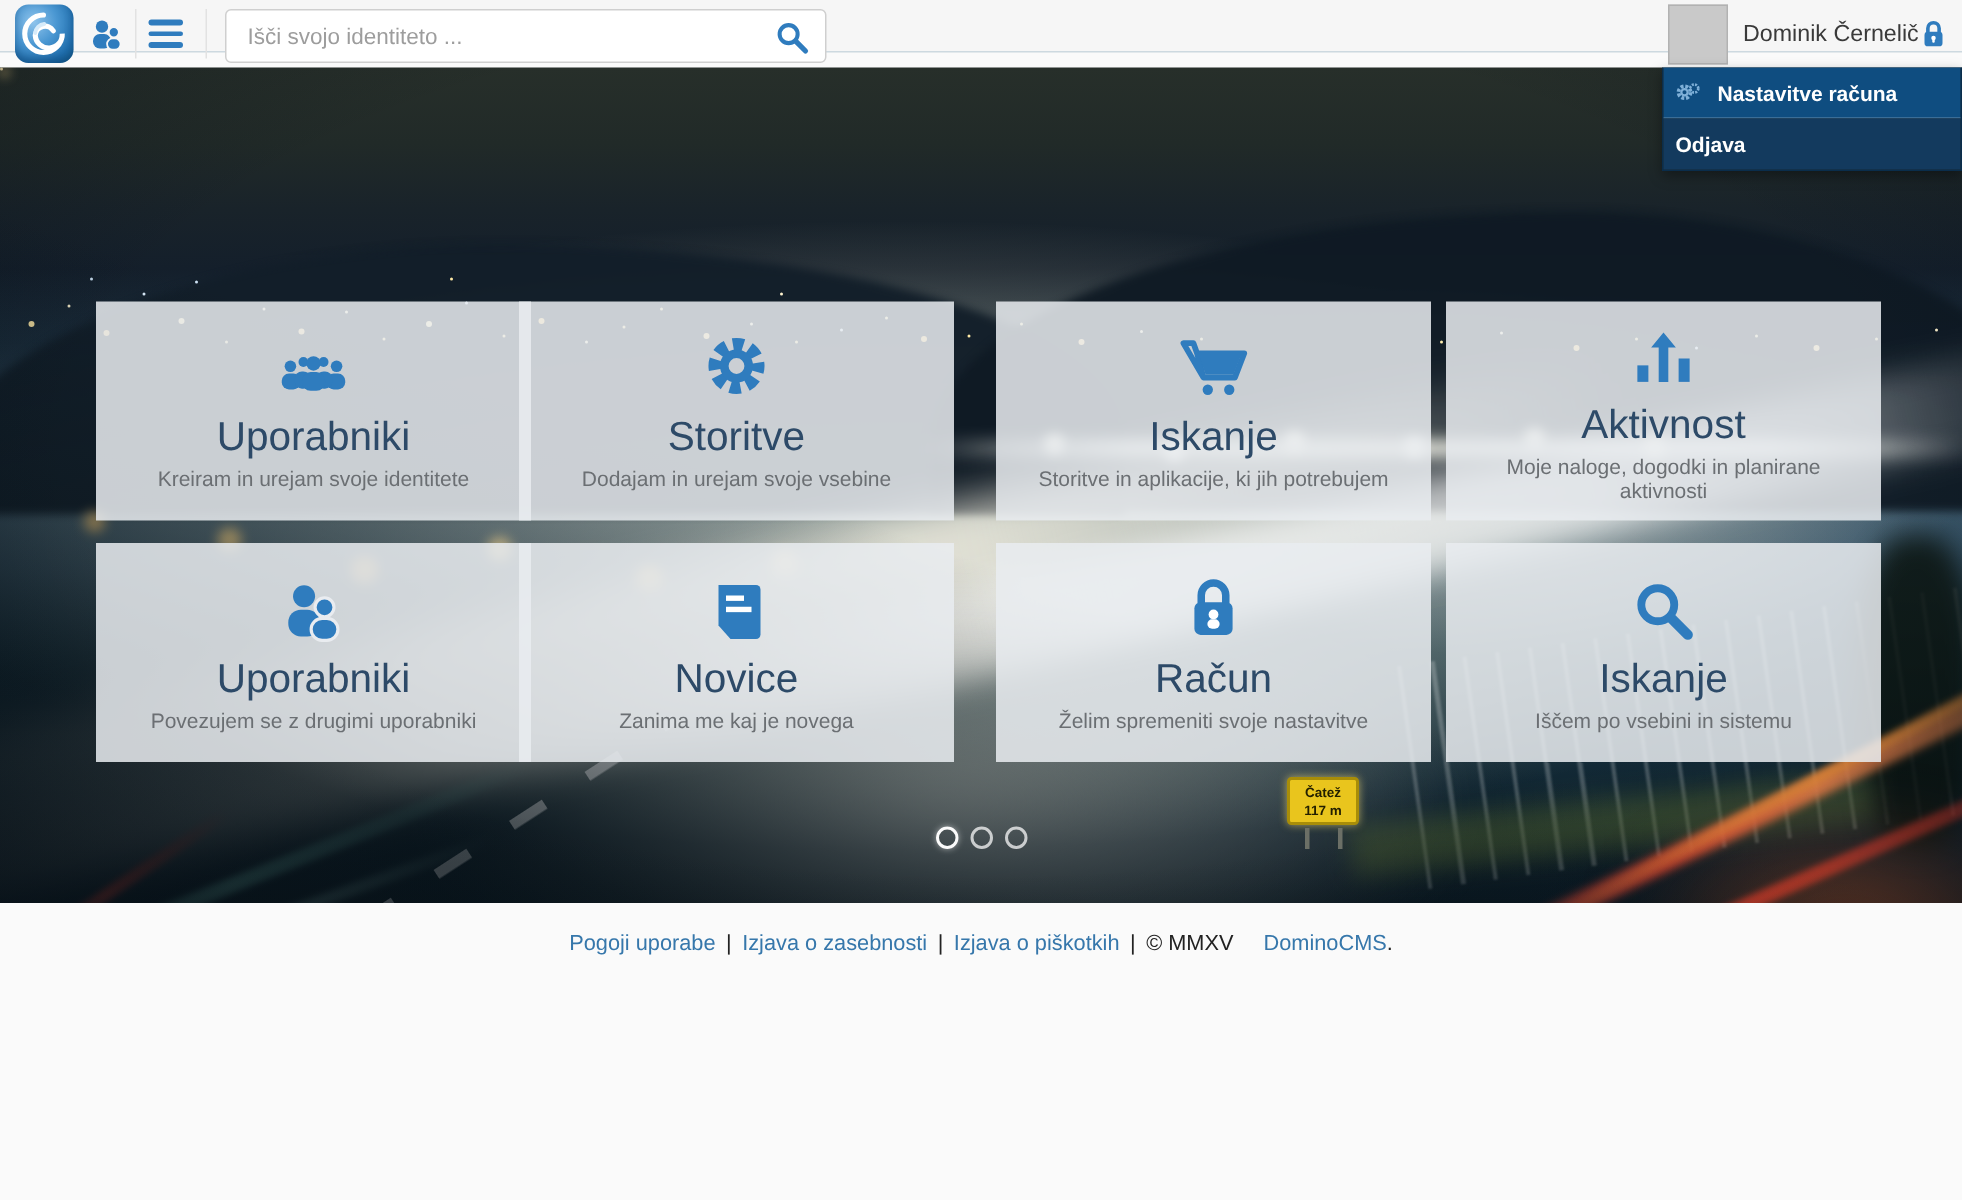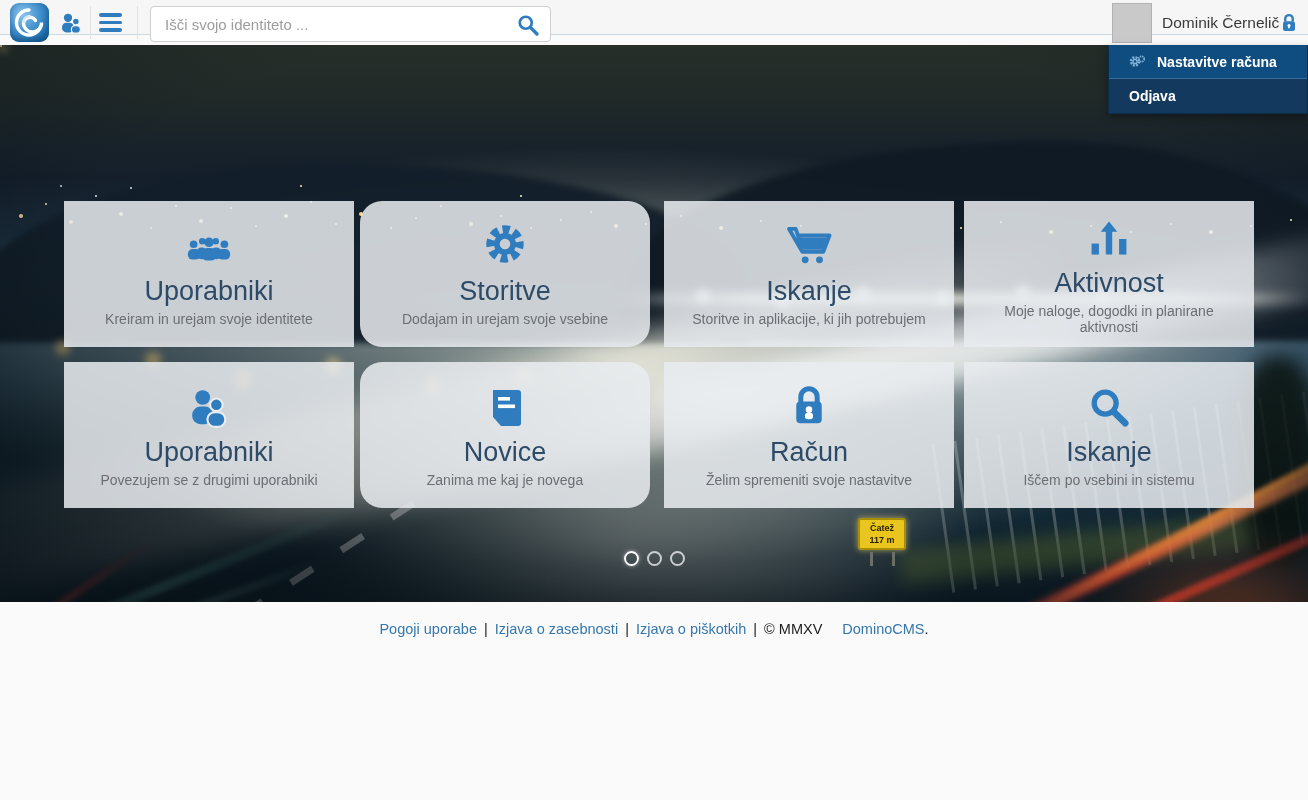--- a/index.html
+++ b/index.html
@@ -22,21 +22,21 @@
   .searchbox input { position:absolute; left:0; top:0; width:360px; height:34px; border:none; outline:none; background:transparent;
           padding:0 0 0 14px; font-family:"Liberation Sans",sans-serif; font-size:15px; color:#444; }
   .searchbox input::placeholder { color:#9d9d9d; }
   .searchbox .mag { position:absolute; right:10px; top:6px; cursor:pointer; }
   .avatar { position:absolute; left:1112px; top:3px; width:40px; height:40px; background:#c9c9c9; border:1px solid #b2b2b2; cursor:pointer; }
   .username { position:absolute; left:1162px; top:0; height:45px; line-height:45px; font-size:15.5px; color:#3a3a3a; cursor:pointer; }
   .nav-lock { position:absolute; left:1280px; top:13px; cursor:pointer; }
 
   
   .user-menu { position:absolute; left:1108px; top:45px; width:200px; z-index:40; box-shadow:0 3px 8px rgba(0,0,0,.35); border:1px solid #0a2d4b; border-top:none; }
-  .user-menu .item { height:34px; display:flex; align-items:center; padding:0 12px 0 20px; color:#fff; font-size:14px; font-weight:bold; cursor:pointer; }
+  .user-menu .item { height:34px; display:flex; align-items:center; padding:0 12px 0 8px; color:#fff; font-size:14px; font-weight:bold; cursor:pointer; }
   .user-menu .item.highlight { background:#0f4d80; border-bottom:1px solid rgba(255,255,255,.18); }
   .user-menu .item.plain { background:#133a5e; }
   .user-menu .item .mi { margin-right:11px; display:inline-flex; }
 
   
   .hero { position:absolute; left:0; top:45px; width:1308px; height:557px; overflow:hidden; z-index:1;
     background:
       radial-gradient(900px 280px at 46% 56%, rgba(255,246,218,.50), rgba(255,240,198,.16) 55%, rgba(0,0,0,0) 75%),
       radial-gradient(420px 180px at 78% 48%, rgba(255,255,250,.38), rgba(0,0,0,0) 70%),
       linear-gradient(180deg, #272f2a 0%, #212a28 9%, #19232a 17%, #141f2b 24%, #1b2d3c 33%, #2e4759 43%, #3d596b 51%, #335064 60%, #23404f 70%, #132b38 82%, #0d1e29 93%, #0b1a23 100%);
@@ -98,21 +98,21 @@
     box-shadow:0 0 6px rgba(255,230,120,.6); }
   .road-sign::after { content:""; position:absolute; left:10px; top:32px; width:3px; height:14px; background:#6b6f66; box-shadow:22px 0 0 #6b6f66; }
 
   
   .tile { position:absolute; width:290px; height:146px; background:rgba(233,236,240,.86); z-index:3; cursor:pointer;
     display:flex; flex-direction:column; align-items:center; justify-content:center; text-align:center; }
   .tile .ticon { height:46px; display:flex; align-items:flex-end; justify-content:center; margin-bottom:10px; }
   .tile h2 { font-size:27px; font-weight:normal; color:#2d4a68; line-height:1.1; margin-bottom:5px; }
   .tile p { font-size:14px; color:#6b6f73; padding:0 10px; }
   .r1 { top:156px; } .r2 { top:317px; }   
-  .c1 { left:64px; } .c2 { left:360px;border-radius:22px; } .c3 { left:664px; } .c4 { left:964px; }
+  .c1 { left:64px; } .c2 { left:346px; } .c3 { left:664px; } .c4 { left:964px; }
 
   
   .dots { position:absolute; left:0; top:506px; width:1308px; display:flex; justify-content:center; gap:8px; z-index:4; }
   .dot { width:15px; height:15px; border-radius:50%; border:2px solid rgba(255,255,255,.72); cursor:pointer; }
   .dot.active { border:2.5px solid rgba(255,255,255,.98); box-shadow:0 0 4px rgba(255,255,255,.5); }
 
   
   .footer { position:absolute; left:0; top:602px; width:1308px; height:198px; background:#fafafa; z-index:2; }
   .footer-line { position:absolute; left:0; top:19px; width:1308px; text-align:center; font-size:14.5px; color:#222; }
   .footer-line a { color:#3677ab; text-decoration:none; cursor:pointer;margin-top:32px; }

